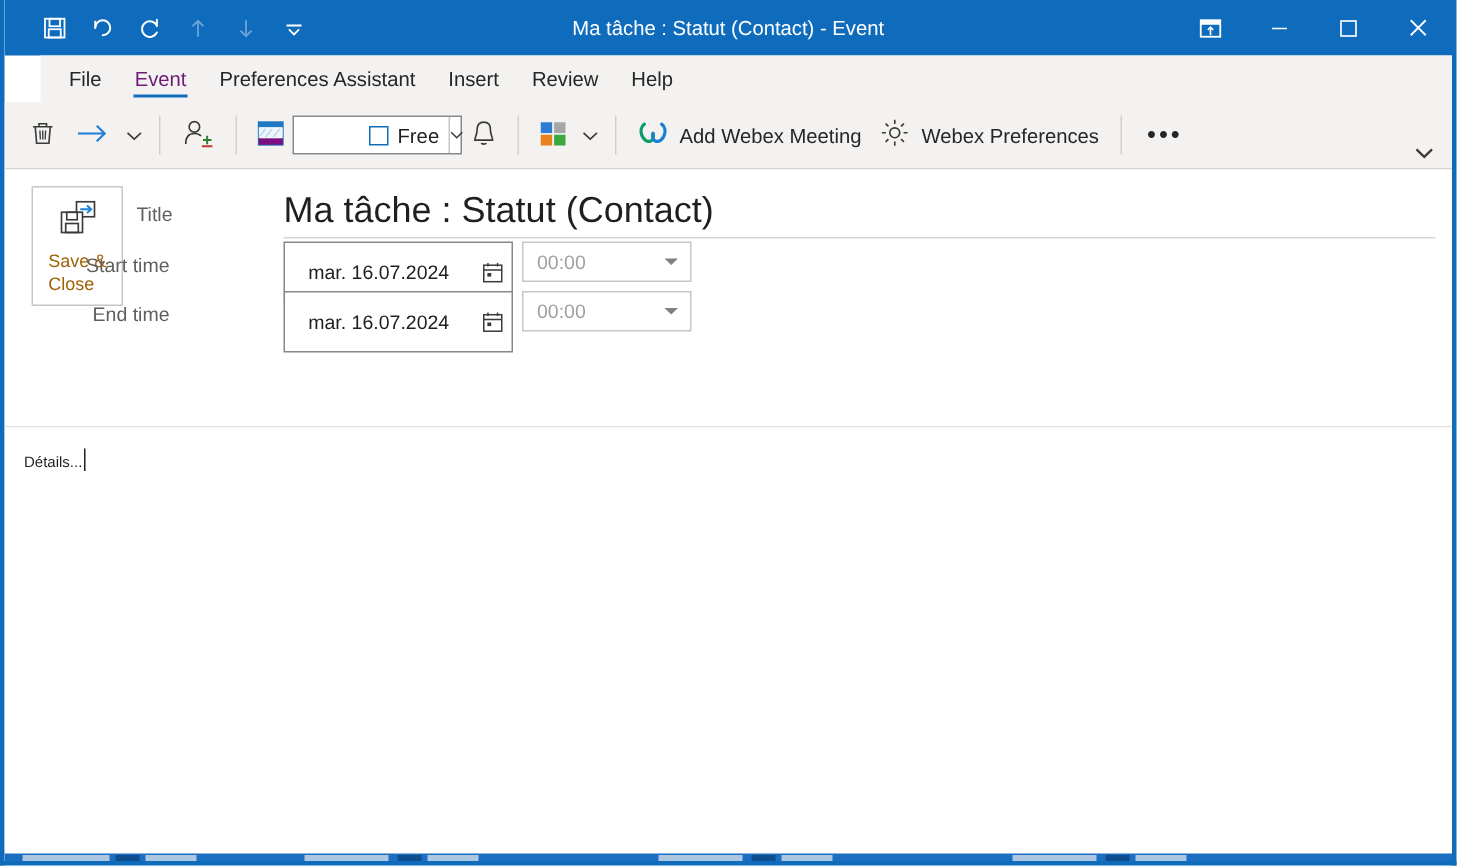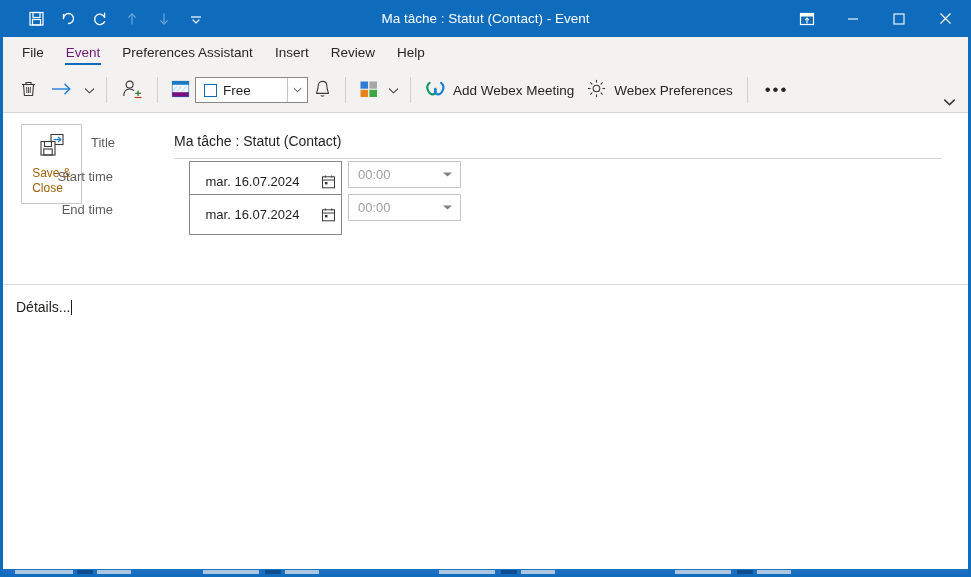--- a/index.html
+++ b/index.html
@@ -75,20 +75,21 @@
 
   
   #tabstrip {
     height: 31px;
     background: #f3f2f1;
     display: flex;
     align-items: stretch;
     padding-left: 8px;
     border-bottom: none;
     position: relative;
+    margin-left: 24px;
   }
   .tab {
     position: relative;
     display: flex;
     align-items: center;
     padding: 0 11px;
     font-size: 13.5px;
     color: #262626;
     cursor: pointer;
     white-space: nowrap;
@@ -218,27 +219,27 @@
   .row-label {
     position: absolute;
     font-size: 13px;
     color: #605e5c;
     text-align: right;
     width: 78px;
   }
 
   #title-field {
     position: absolute;
-    left: 171px; top: 10px;
+    left: 186px; top: 10px;
     width: 768px;
     height: 36px;
     border-bottom: 1px solid #d6d4d2;
     display: flex;
     align-items: center;
-    font-size: 14px;
+    font-size: 24px;
     color: #201f1e;
     cursor: text;
   }
 
   .date-input {
     position: absolute;
     width: 153px; height: 41px;
     border: 1px solid #8a8886;
     background: #ffffff;
     display: flex;
@@ -337,21 +338,21 @@
 
   
   #body-area {
     position: relative;
     height: 282px;
     background: #ffffff;
     padding: 13px 0 0 13px;
     cursor: text;
   }
   #body-text {
-    font-size: 14px;
+    font-size: 10px;
     color: #201f1e;
     display: inline-block;
     position: relative;
   }
   #caret {
     display: inline-block;
     width: 1px;
     height: 15px;
     background: #201f1e;
     vertical-align: -3px;
@@ -509,21 +510,21 @@
         <svg width="21" height="22" viewBox="0 0 21 22">
           <rect x="2.5" y="3.5" width="16" height="15" fill="#ffffff" stroke="#1c6fb5" stroke-width="1.2"></rect>
           <rect x="2.5" y="3.5" width="16" height="3.4" fill="#1f7ac4"></rect>
           <rect x="2.5" y="6.9" width="16" height="7.3" fill="#eef5fb"></rect>
           <path d="M3 13 L7 8 M7 13.5 L11.5 8 M12 13.5 L16.5 8" stroke="#b9d6ef" stroke-width="0.9"></path>
           <rect x="2.5" y="14.2" width="16" height="4.3" fill="#7b0f82"></rect>
         </svg>
       </span>
     </div>
 
-    <div class="combo" style="width:113px;">
+    <div class="combo" style="width:113px;padding-left:42px;">
       <span class="combo-val">
         <span class="free-box"></span>
         <span>Free</span>
       </span>
       <span class="combo-arrow">
         <svg width="9" height="6" viewBox="0 0 9 6">
           <path d="M0.8 1.2 L4.5 4.8 L8.2 1.2" fill="none" stroke="#3b3a39" stroke-width="1"></path>
         </svg>
       </span>
     </div>

